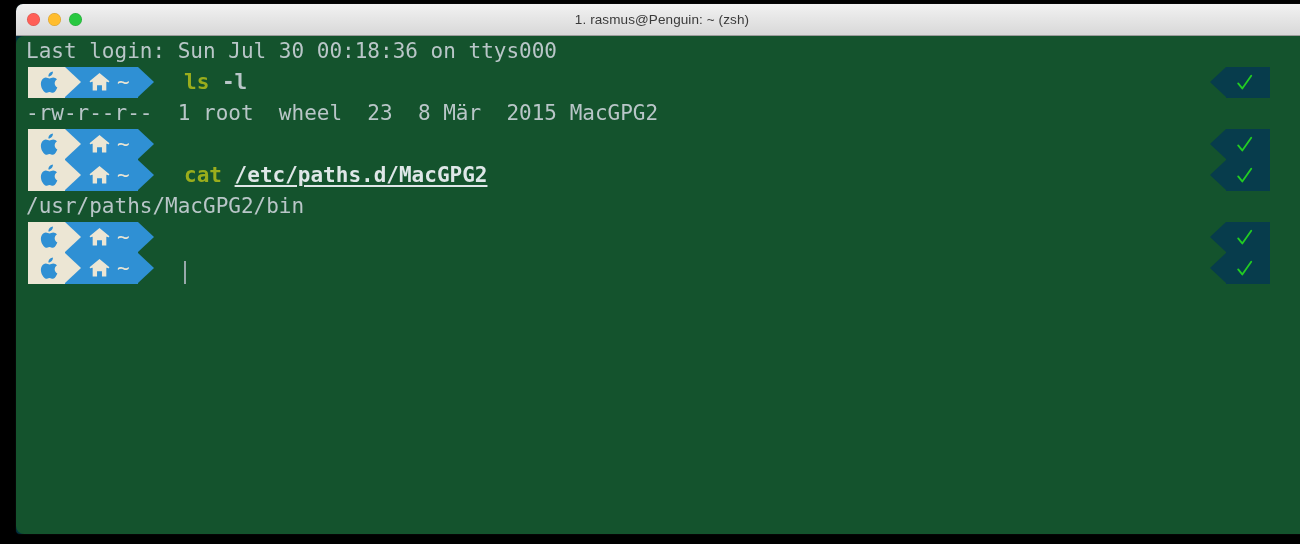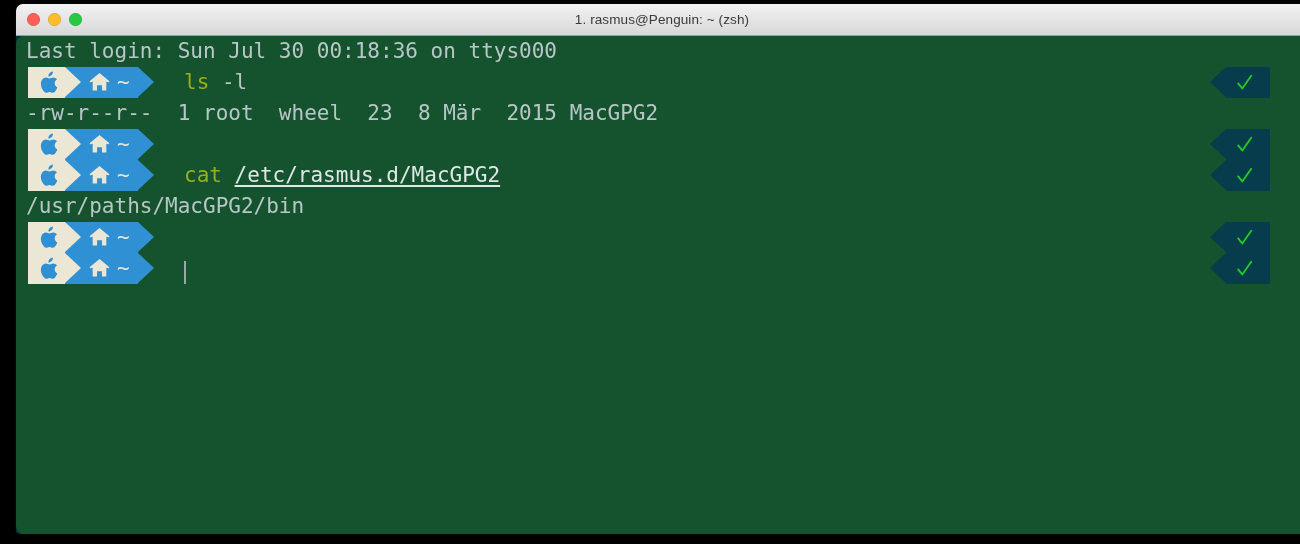--- a/index.html
+++ b/index.html
@@ -172,20 +172,21 @@
   .cmd-area {
     position: absolute;
     left: 168px;
     top: 0;
     height: 31px;
     display: flex;
     align-items: flex-end;
     white-space: pre;
     font-size: 21px;
     font-family: "DejaVu Sans Mono", "Liberation Mono", monospace;
+    font-weight: bold;
   }
 
   .cursor {
     display: inline-block;
     width: 2px;
     height: 23px;
     background: #98a8aa;
     vertical-align: middle;
   }
 
@@ -302,21 +303,21 @@
             <div class="seg seg-home">
               <span>
                 <svg class="home-glyph" viewBox="0 0 24 24" xmlns="http://www.w3.org/2000/svg">
                   <path fill="#ece6d4" d="M12 2.2 1.2 11.1h3.0V21h5.0v-6.0h5.6V21h5.0V11.1h3.0L12 2.2z"></path>
                   <path fill="#ece6d4" d="M12 1.0 0.6 10.6l1.2 1.4L12 3.4l10.2 8.6 1.2-1.4L12 1.0z"></path>
                 </svg>
               </span>
               <span class="tilde">~</span>
             </div>
           </div>
-          <div class="cmd-area"><span class="txt-cmd">cat</span><span class="txt-arg"> </span><span class="txt-path">/etc/rasmus.d/MacGPG2</span></div>
+          <div class="cmd-area"><span class="txt-cmd">cat</span><span class="txt-arg"> </span><span class="txt-path">/etc/paths.d/MacGPG2</span></div>
           <div class="status">
             <span>
               <svg class="check-glyph" viewBox="0 0 24 24" xmlns="http://www.w3.org/2000/svg">
                 <path d="M4 13.2 L9.2 19.5 L20.5 3.5" fill="none" stroke="#22cc22" stroke-width="2.3" stroke-linecap="round" stroke-linejoin="round"></path>
               </svg>
             </span>
           </div>
         </div>
         <div class="line">/usr/paths/MacGPG2/bin</div>
         <div class="promptline">

